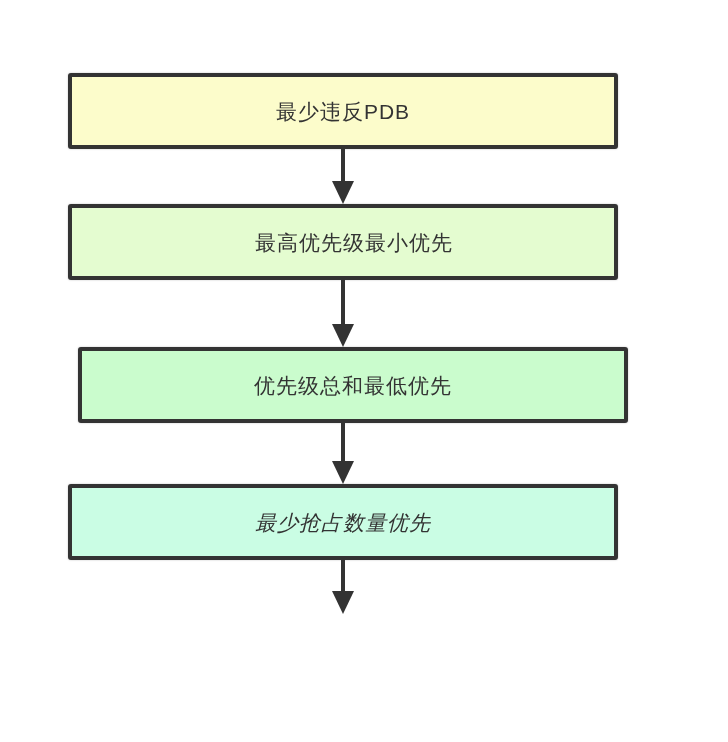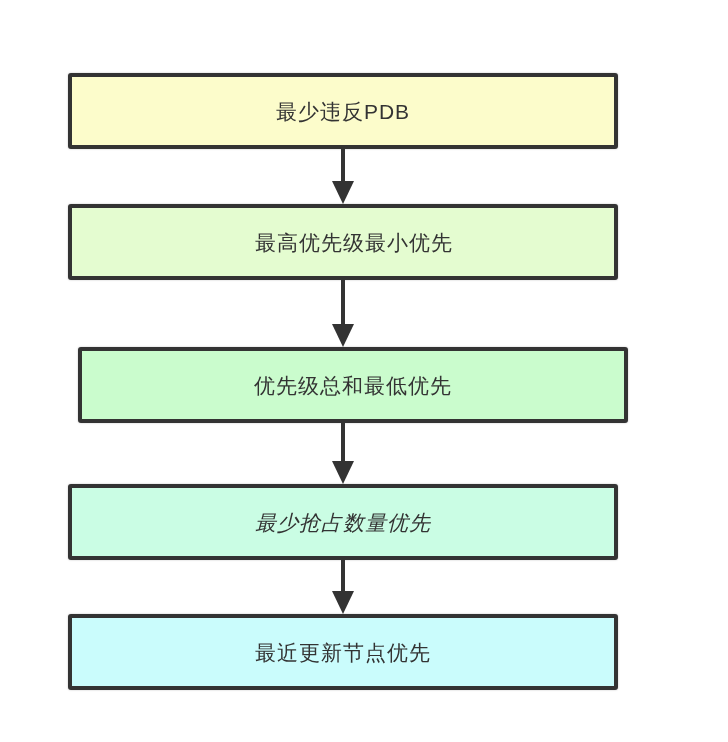--- a/index.html
+++ b/index.html
@@ -103,17 +103,14 @@
 
   <div class="step step-3" style="background: rgb(202, 253, 228); font-style: italic;">
     <span>最少抢占数量优先</span>
   </div>
 
   <div class="arrow arrow-3">
     <span class="arrow-line"></span>
     <span class="arrow-head"></span>
   </div>
 
-  <div class="step step-4" style="background: rgb(202, 252, 252);">
-    <span>最近更新节点优先</span>
-  </div>
 
 </div>
 
 </body></html>

